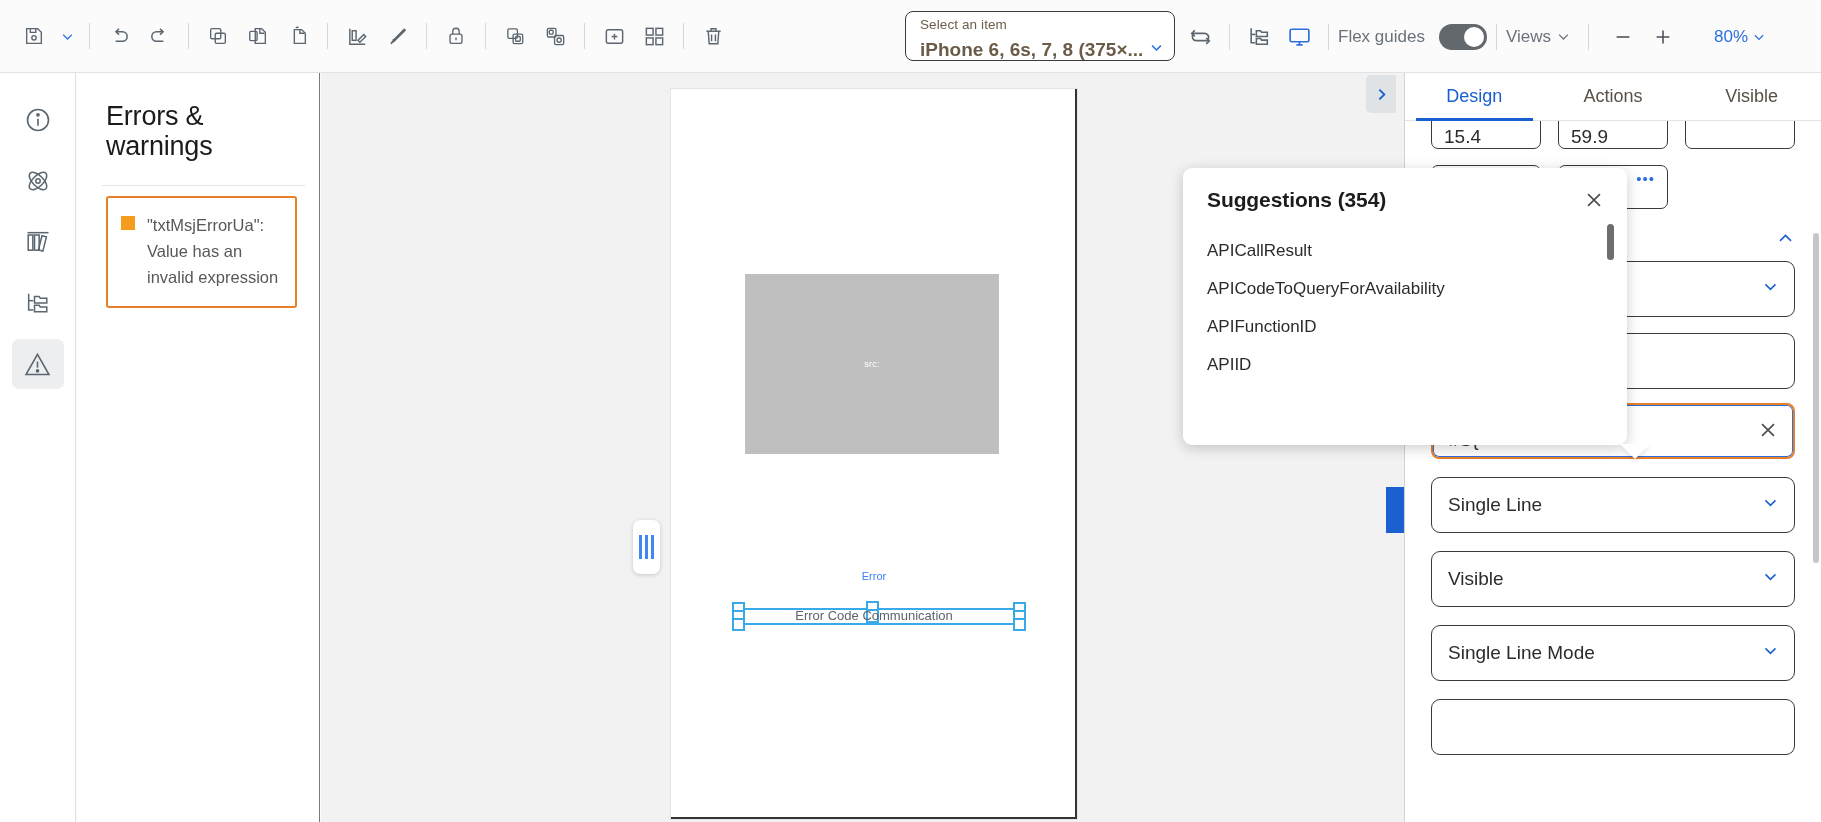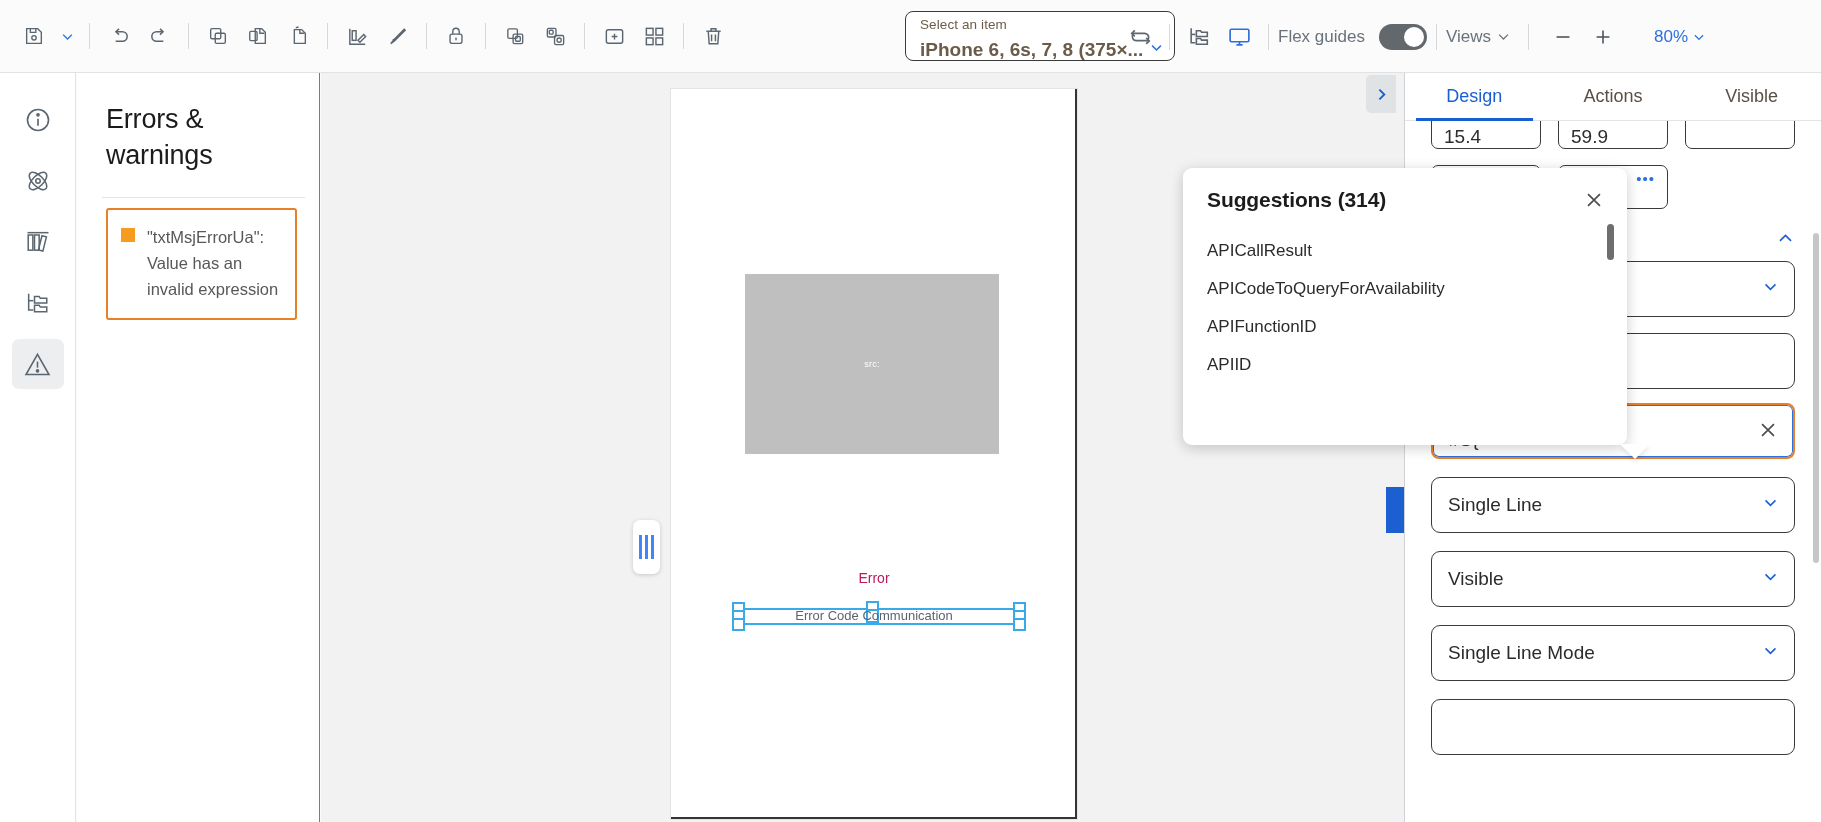--- a/index.html
+++ b/index.html
@@ -64,21 +64,21 @@
     font-size: 19px; color: #6b5c49; line-height: 24px;
     margin-top: 6px;
     white-space: nowrap; overflow: hidden; font-weight: bold;
   }
   #device-select .ds-caret {
     position: absolute; right: 10px; top: 28px;
     color: #2d6fdd;
   }
 
   #topbar-right {
-    position: absolute; left: 1120px; top: 0;
+    position: absolute; left: 1180px; top: 0;
     height: 73px; display: flex; align-items: center;
   }
   .flexguides-label {
     font-size: 17px; color: #69727b; margin-right: 14px;
     white-space: nowrap;
   }
   .toggle-dark {
     width: 48px; height: 26px; border-radius: 13px;
     background: #63686d; position: relative; cursor: pointer;
   }
@@ -120,21 +120,21 @@
 
   
   #errors-panel {
     position: absolute; left: 77px; top: 73px;
     width: 243px; height: 749px;
     background: #ffffff;
     border-right: 1px solid #7b7b7b;
     padding: 28px 22px 0 29px;
   }
   #errors-title {
-    font-size: 27px; line-height: 36px; color: #1b1b1b;
+    font-size: 27px; line-height: 30px; color: #1b1b1b;
     font-weight: 400; margin: 0 0 24px 0;
     letter-spacing: -0.2px;
   }
   #errors-divider {
     height: 1px; background: #e4e4e4; margin: 0 -8px 10px -4px;
   }
   .error-card {
     border: 2px solid #e8802a;
     border-radius: 3px;
     padding: 14px 12px 16px 13px;
@@ -169,21 +169,21 @@
     position: absolute; left: 74px; top: 185px;
     width: 254px; height: 180px;
     background: #bfbfbf;
     display: flex; align-items: center; justify-content: center;
   }
   #img-placeholder span {
     font-size: 9px; color: #ffffff; letter-spacing: 0.3px;
   }
   #err-label {
     position: absolute; left: 0; top: 481px; width: 406px;
-    text-align: center; font-size: 14px; color: #be185d;
+    text-align: center; font-size: 11px; color: #3b82f6;
   }
   #selection-wrap {
     position: absolute; left: 61px; top: 513px;
     width: 294px; height: 28px;
   }
   #selection-box {
     position: absolute; left: 7px; top: 6px;
     width: 280px; height: 17px;
     border: 2px solid #3aa9e8;
     background: rgba(255,255,255,0);
@@ -768,21 +768,21 @@
 
       <div class="sel-field" style="margin-top:18px"></div>
     </div>
 
     <div id="panel-scroll-track"></div>
     <div id="panel-scroll-thumb"></div>
 
   </div>
 
   <div id="suggestions">
-    <div id="suggestions-title">Suggestions (314)</div>
+    <div id="suggestions-title">Suggestions (354)</div>
     <div id="suggestions-close">
       <svg width="22" height="22" viewBox="0 0 24 24" fill="none" stroke="currentColor" stroke-width="1.8">
           <path d="M5.5 5.5l13 13M18.5 5.5l-13 13"></path>
         </svg>
     </div>
     <div id="suggestions-list">
       <div class="suggestion-item">APICallResult</div>
       <div class="suggestion-item">APICodeToQueryForAvailability</div>
       <div class="suggestion-item">APIFunctionID</div>
       <div class="suggestion-item">APIID</div>

